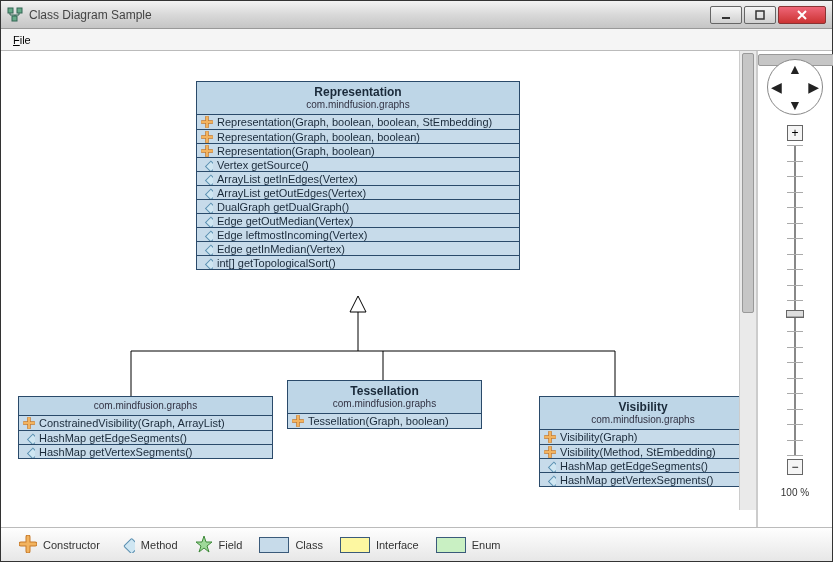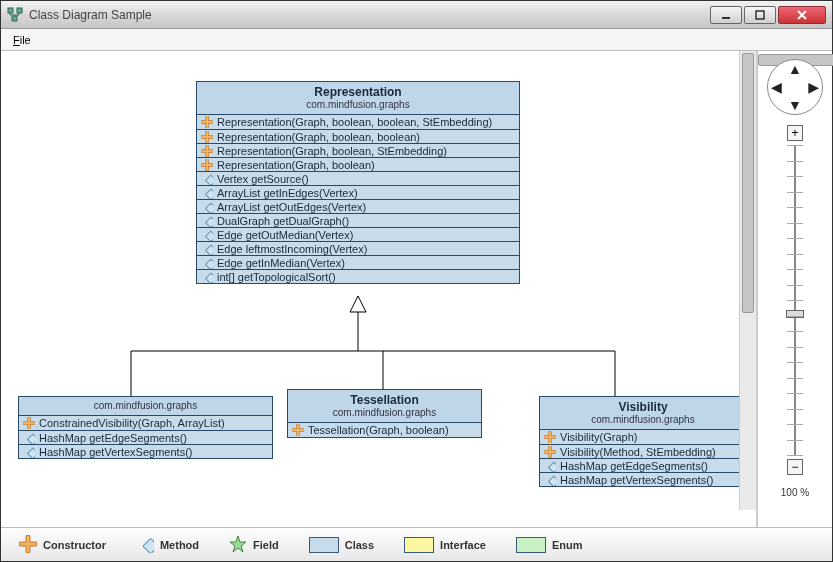--- a/index.html
+++ b/index.html
@@ -30,21 +30,21 @@
 .arr-down { bottom:2px; left:50%; transform:translateX(-50%);}
 .arr-left { left:3px; top:50%; transform:translateY(-50%);}
 .arr-right { right:3px; top:50%; transform:translateY(-50%);}
 .zoom { display:flex; flex-direction:column; align-items:center; }
 .zoom-btn { width:16px; height:16px; border:1px solid #666; background:#f5f5f5; display:flex; align-items:center; justify-content:center; font-size:12px; line-height:1; }
 .zoom-track { width: 20px; height: 310px; background:#fff; position:relative; margin:4px 0; }
 .zoom-track::before { content:""; position:absolute; left:50%; top:0; bottom:0; width:2px; background:#888; transform:translateX(-50%);}
 .zoom-tick { position:absolute; left:2px; right:2px; height:1px; background:#aaa;}
 .zoom-thumb { position:absolute; left:1px; right:1px; height:8px; background:#ddd; border:1px solid #666; top:165px;}
 .zoom-label { font-size:10px; color:#333; margin-top:12px;}
-.legend { height: 34px; border-top: 1px solid #bbb; background: linear-gradient(#fefefe,#e7e7e7); display:flex; align-items:center; padding:0 18px; gap:30px;font-weight:bold;}
+.legend { height: 34px; border-top: 1px solid #bbb; background: linear-gradient(#fefefe,#e7e7e7); display:flex; align-items:center; padding:0 18px; gap:17px;}
 .legend-item { display:flex; align-items:center; gap:6px; font-size:11px; color:#333;}
 .legend-swatch { width:30px; height:16px; border:1px solid #3a5a7a;}
 
 .uml { position:absolute; border:1px solid #2a4a6a; background:#c7dbea; }
 .uml-head { text-align:center; border-bottom:1px solid #2a4a6a; padding:3px 4px 4px; background:#bed6e7;}
 .uml-name { font-weight:bold; font-size:12px; color:#1a2a3a;}
 .uml-pkg { font-size:10px; color:#334;}
 .uml-row { display:flex; align-items:center; border-top:1px solid #2a4a6a; height:14px; padding:0 4px; gap:4px; font-size:11px; color:#1a2a3a; white-space:nowrap;}
 .uml-row:first-child { border-top:none;}
 .uml-body { }
@@ -122,27 +122,20 @@
                   <path d="M6 1v10M1 6h10" stroke="#c77a2a" stroke-width="3.5" stroke-linecap="round"></path>
                   <path d="M6 1v10M1 6h10" stroke="#f2b35f" stroke-width="2" stroke-linecap="round"></path>
                 </svg>
                 <span>Representation(Graph, boolean, boolean)</span>
               </div>
               <div class="uml-row">
                 <svg class="ic-ctor" viewBox="0 0 12 12">
                   <path d="M6 1v10M1 6h10" stroke="#c77a2a" stroke-width="3.5" stroke-linecap="round"></path>
                   <path d="M6 1v10M1 6h10" stroke="#f2b35f" stroke-width="2" stroke-linecap="round"></path>
                 </svg>
-                <span>Representation(Graph, boolean, StEmbedding)</span>
-              </div>
-              <div class="uml-row">
-                <svg class="ic-ctor" viewBox="0 0 12 12">
-                  <path d="M6 1v10M1 6h10" stroke="#c77a2a" stroke-width="3.5" stroke-linecap="round"></path>
-                  <path d="M6 1v10M1 6h10" stroke="#f2b35f" stroke-width="2" stroke-linecap="round"></path>
-                </svg>
                 <span>Representation(Graph, boolean)</span>
               </div>
               <div class="uml-row">
                 <svg class="ic-meth" viewBox="0 0 12 12">
                   <rect x="6" y="0.5" width="7.5" height="7.5" transform="rotate(45 6 6)" fill="#cfe6f2" stroke="#5a8fb0"></rect>
                 </svg>
                 <span>Vertex getSource()</span>
               </div>
               <div class="uml-row">
                 <svg class="ic-meth" viewBox="0 0 12 12">
@@ -209,21 +202,21 @@
               </div>
               <div class="uml-row">
                 <svg class="ic-meth" viewBox="0 0 12 12">
                   <rect x="6" y="0.5" width="7.5" height="7.5" transform="rotate(45 6 6)" fill="#cfe6f2" stroke="#5a8fb0"></rect>
                 </svg>
                 <span>HashMap getVertexSegments()</span>
               </div>
             </div>
         </div>
 
-        <div class="uml" style="left:286px; top:338px; width:195px;">
+        <div class="uml" style="left:286px; top:329px; width:195px;">
           <div class="uml-head">
             <div class="uml-name">Tessellation</div>
             <div class="uml-pkg">com.mindfusion.graphs</div>
           </div>
           <div class="uml-body">
               <div class="uml-row">
                 <svg class="ic-ctor" viewBox="0 0 12 12">
                   <path d="M6 1v10M1 6h10" stroke="#c77a2a" stroke-width="3.5" stroke-linecap="round"></path>
                   <path d="M6 1v10M1 6h10" stroke="#f2b35f" stroke-width="2" stroke-linecap="round"></path>
                 </svg>

